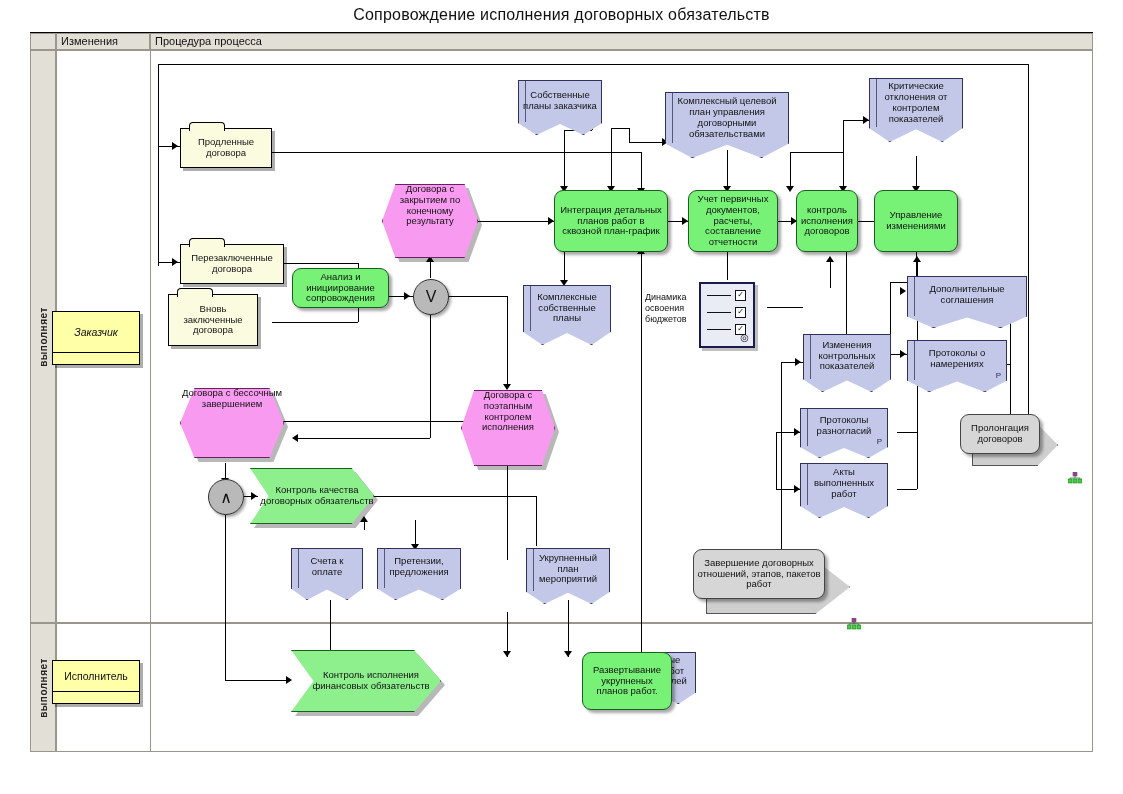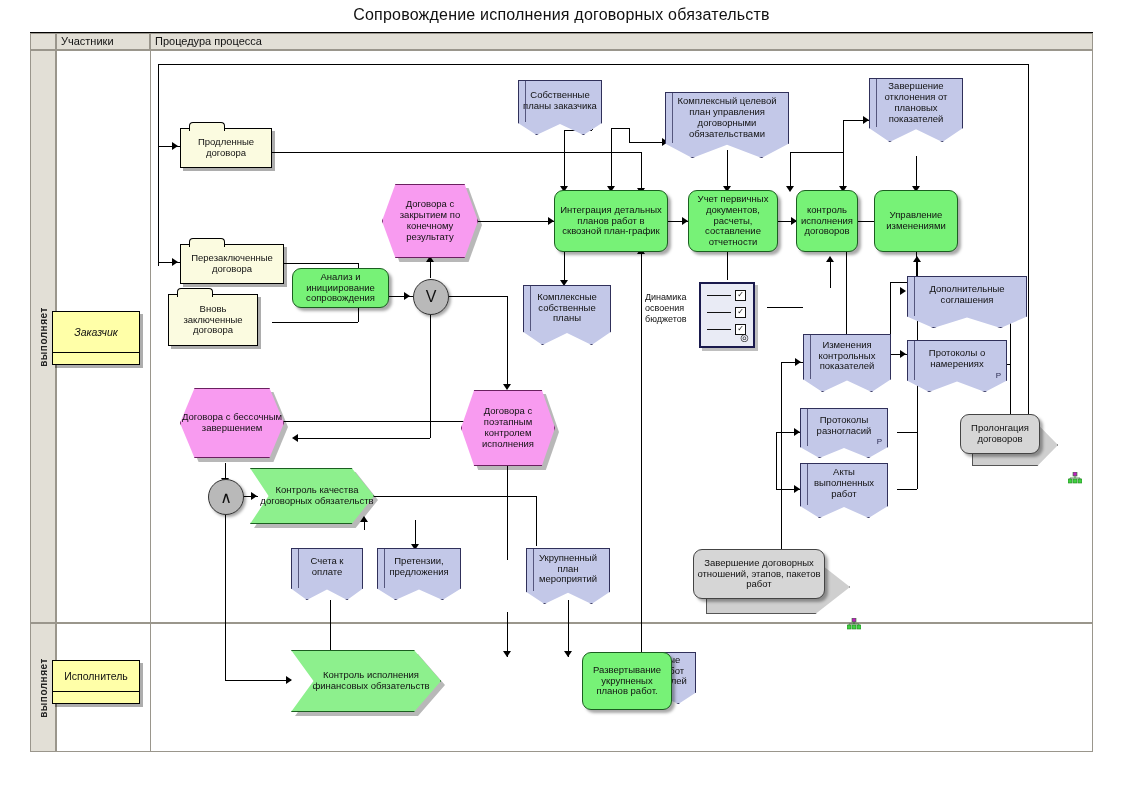--- a/index.html
+++ b/index.html
@@ -56,21 +56,21 @@
   .fold{background:#fbfbe0;border:1px solid #000;box-shadow:3px 3px 0 rgba(0,0,0,.32);}
   .fold-tab{position:absolute;left:8px;top:-7px;width:34px;height:8px;background:#fbfbe0;
             border:1px solid #000;border-bottom:none;border-radius:4px 4px 0 0;}
 
   
   .hexw{position:absolute;}
   .hex{position:absolute;inset:0;background:#f89bf0;border:1px solid #6b2060;
        clip-path:polygon(14% 0,86% 0,100% 50%,86% 100%,14% 100%,0 50%);}
   .hexsh{position:absolute;inset:0;transform:translate(4px,4px);background:rgba(0,0,0,.28);
        clip-path:polygon(14% 0,86% 0,100% 50%,86% 100%,14% 100%,0 50%);}
-  .hext{position:absolute;inset:0;display:flex;align-items:center;justify-content:center;
+  .hext{position:absolute;inset:0;display:flex;justify-content:center;
         text-align:center;font-size:9.5px;line-height:1.14;color:#111;}
 
   
   .chevw{position:absolute;}
   .chev{position:absolute;inset:0;background:#8df08d;border:1px solid #1b5e20;
         clip-path:polygon(0 0,82% 0,100% 50%,82% 100%,0 100%,15% 50%);}
   .chevsh{position:absolute;inset:0;transform:translate(4px,4px);background:rgba(0,0,0,.28);
         clip-path:polygon(0 0,82% 0,100% 50%,82% 100%,0 100%,15% 50%);}
   .chevt{position:absolute;inset:0;display:flex;align-items:center;justify-content:center;
          text-align:center;font-size:9.5px;line-height:1.15;color:#111;padding-left:10px;box-sizing:border-box;}
@@ -106,21 +106,21 @@
 
 <div id="page">
 
   <div class="title">Сопровождение исполнения договорных обязательств</div>
   <div class="title-rule"></div>
 
   <div class="hdr-band hdr-left">
       <span></span>
     </div>
   <div class="hdr-band hdr-part">
-      <span>Участники</span>
+      <span>Изменения</span>
     </div>
   <div class="hdr-band hdr-proc">
       <span>Процедура процесса</span>
     </div>
 
   <div class="lane-strip" style="top:50px;height:573px;">
     <div class="vlabel">выполняет</div>
   </div>
   <div class="lane-body" style="left:56px;top:50px;width:1037px;height:573px;"></div>
   <div class="col-sep" style="left:150px;top:50px;height:573px;"></div>
@@ -342,21 +342,21 @@
   <div class="doc nd" style="left:518px;top:80px;width:84px;height:55px;">
     <div class="doc-bar"></div>
     <span class="inner">Собственные планы заказчика</span>
   </div>
   <div class="doc nd" style="left:665px;top:92px;width:124px;height:66px;">
     <div class="doc-bar"></div>
     <span class="inner">Комплексный целевой план управления договорными обязательствами</span>
   </div>
   <div class="doc nd" style="left:869px;top:78px;width:94px;height:64px;">
     <div class="doc-bar"></div>
-    <span class="inner">Завершение отклонения от плановых показателей</span>
+    <span class="inner">Критические отклонения от контролем показателей</span>
   </div>
   <div class="doc nd" style="left:523px;top:285px;width:88px;height:60px;">
     <div class="doc-bar"></div>
     <span class="inner">Комплексные собственные планы</span>
   </div>
   <div class="doc nd" style="left:907px;top:276px;width:120px;height:52px;">
     <div class="doc-bar"></div>
     <span class="inner">Дополнительные соглашения</span>
   </div>
   <div class="doc nd" style="left:907px;top:340px;width:100px;height:52px;">

